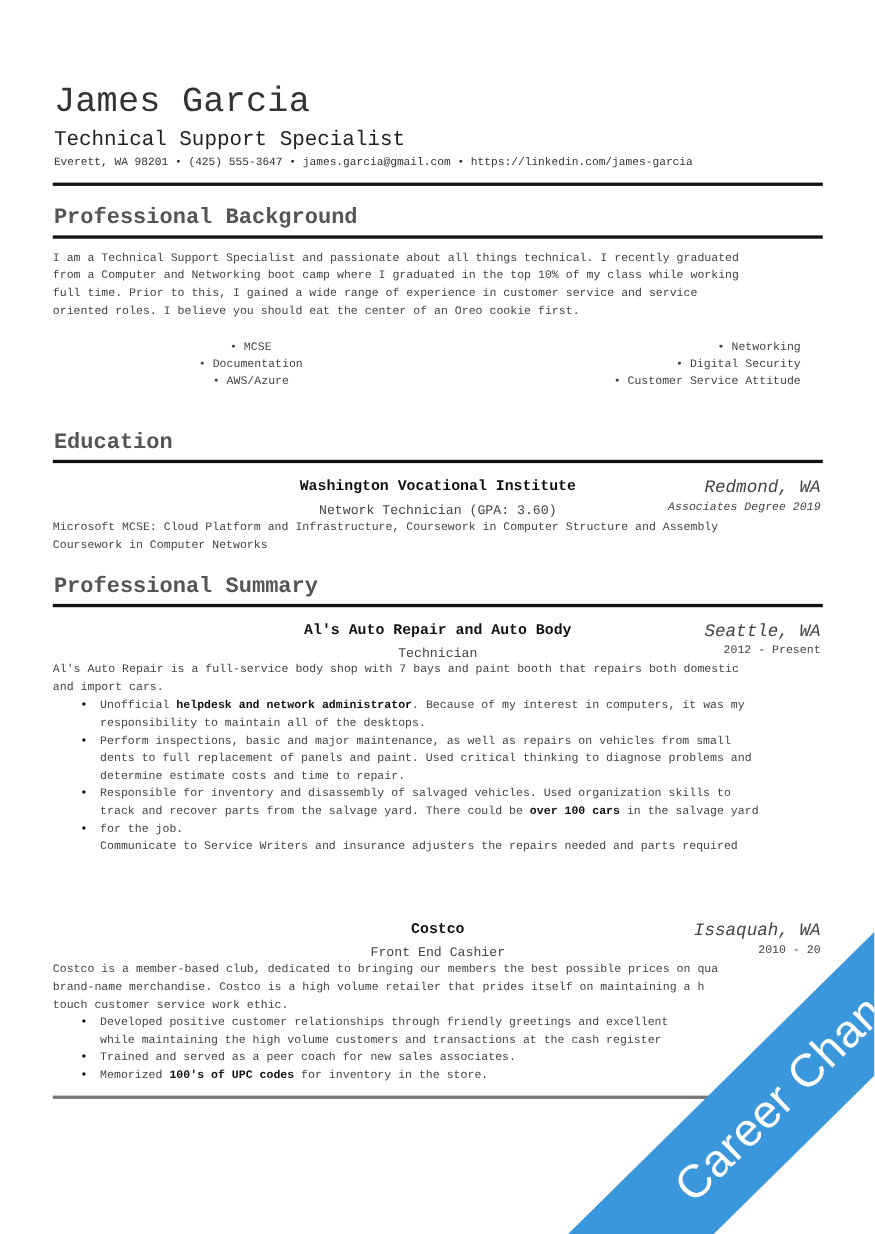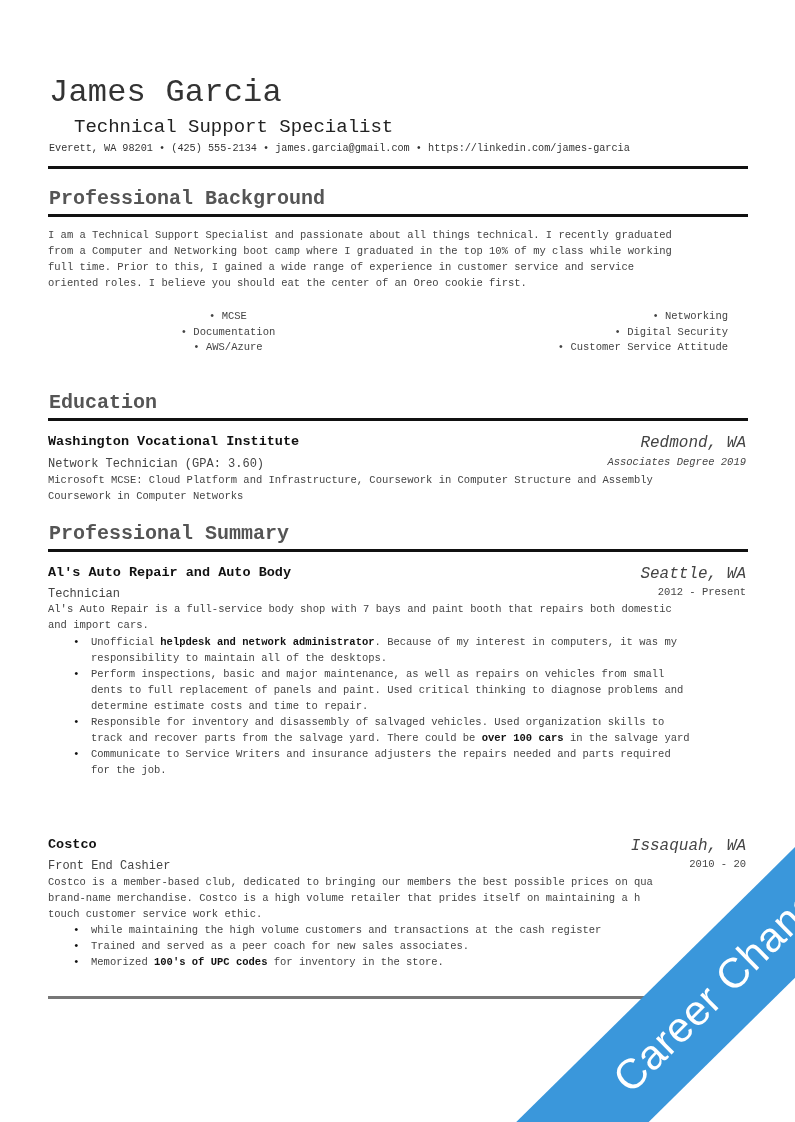--- a/index.html
+++ b/index.html
@@ -8,21 +8,21 @@
     background: #ffffff; color: #333;
     font-family: "Liberation Mono", "DejaVu Sans Mono", monospace;
   }
   .page { position: absolute; left: 48px; top: 0; width: 700px; }
   .name {
     position: absolute; top: 74px; left: 1px;
     font-size: 32px; color: #333; letter-spacing: 0.2px; white-space: nowrap;
   }
   .title {
     position: absolute; top: 116px; left: 1px;
-    font-size: 19px; color: #222; white-space: nowrap; margin-left: 25px;
+    font-size: 19px; color: #222; white-space: nowrap;
   }
   .contact {
     position: absolute; top: 143px; left: 1px;
     font-size: 10.2px; color: #333; white-space: nowrap;
   }
   .rule { position: absolute; left: 0; width: 700px; background: #111; }
   .rule.thick { height: 3px; }
   .rule.gray { height: 3px; background: #777; }
 
   .section-h {
@@ -36,21 +36,21 @@
 
   .skills {
     position: absolute; top: 309px; left: 0; width: 700px; height: 50px;
     font-size: 10.5px; line-height: 15.6px; color: #444;
   }
   .skills .col { position: absolute; top: 0; text-align: center; }
   .skills .col.left { left: 60px; width: 240px; }
   .skills .col.right { left: 380px; width: 300px; text-align: right; }
 
   .row {
-    position: absolute; left: 0; width: 700px; white-space: nowrap;
+    position: absolute; left: 0; width: 700px; white-space: nowrap; text-align: center;
   }
   .org { font-size: 13.5px; font-weight: bold; color: #111; }
   .loc { position: absolute; right: 2px; top: 2px; font-size: 16px; font-style: italic; color: #444; }
   .role { font-size: 12px; color: #444; }
   .date { position: absolute; right: 2px; top: 2px; font-size: 10.5px; color: #444; }
   .date.ital { font-style: italic; }
 
   ul.bullets {
     position: absolute; left: 0; width: 700px; margin: 0; padding: 0; list-style: none;
     font-size: 10.5px; line-height: 16px; color: #444;
@@ -73,21 +73,21 @@
     font-size: 42px; white-space: nowrap; letter-spacing: 0.5px;
   }
 </style>
 </head>
 <body>
 
 <div class="page">
   <div class="name">James Garcia</div>
   <div class="title">Technical Support Specialist</div>
   <div class="contact">
-    <span>Everett, WA 98201</span> • <span>(425) 555-2134</span> • <span>james.garcia@gmail.com</span> • <span>https://linkedin.com/james-garcia</span>
+    <span>Everett, WA 98201</span> • <span>(425) 555-3647</span> • <span>james.garcia@gmail.com</span> • <span>https://linkedin.com/james-garcia</span>
   </div>
   <div class="rule thick" style="top:166px"></div>
 
   <div class="section-h" style="top:187px">Professional Background</div>
   <div class="rule thick" style="top:214px"></div>
   <div class="para" style="top:227px">
     <div>I am a Technical Support Specialist and passionate about all things technical. I recently graduated</div>
     <div>from a Computer and Networking boot camp where I graduated in the top 10% of my class while working</div>
     <div>full time. Prior to this, I gained a wide range of experience in customer service and service</div>
     <div>oriented roles. I believe you should eat the center of an Oreo cookie first.</div>
@@ -143,40 +143,41 @@
     <li>
       <div>Perform inspections, basic and major maintenance, as well as repairs on vehicles from small</div>
       <div>dents to full replacement of panels and paint. Used critical thinking to diagnose problems and</div>
       <div>determine estimate costs and time to repair.</div>
     </li>
     <li>
       <div>Responsible for inventory and disassembly of salvaged vehicles. Used organization skills to</div>
       <div><span>track and recover parts from the salvage yard. There could be </span><b>over 100 cars</b><span> in the salvage yard</span></div>
     </li>
     <li>
+      <div>for the job.</div>
       <div>Communicate to Service Writers and insurance adjusters the repairs needed and parts required</div>
-      <div>for the job.</div>
     </li>
   </ul>
 
   <div class="row" style="top:835px">
     <span class="org">Costco</span>
     <span class="loc">Issaquah, WA</span>
   </div>
   <div class="row" style="top:856px">
     <span class="role">Front End Cashier</span>
     <span class="date">2010 - 20</span>
   </div>
   <div class="para" style="top:874px">
     <div>Costco is a member-based club, dedicated to bringing our members the best possible prices on qua</div>
     <div>brand-name merchandise. Costco is a high volume retailer that prides itself on maintaining a h</div>
     <div>touch customer service work ethic.</div>
   </div>
   <ul class="bullets" style="top:922px">
     <li>
+      <div>Developed positive customer relationships through friendly greetings and excellent</div>
       <div>while maintaining the high volume customers and transactions at the cash register</div>
     </li>
     <li>
       <div>Trained and served as a peer coach for new sales associates.</div>
     </li>
     <li>
       <div><span>Memorized </span><b>100's of UPC codes</b><span> for inventory in the store.</span></div>
     </li>
   </ul>
 

